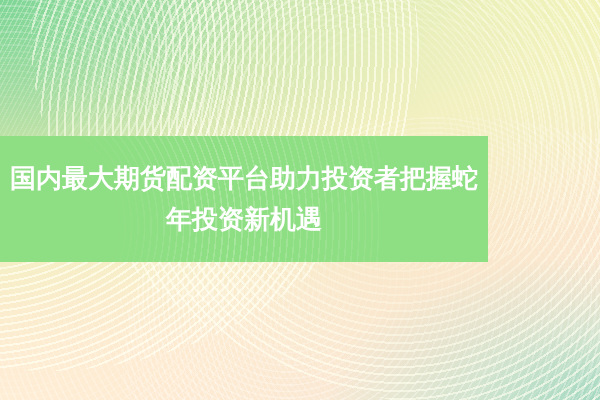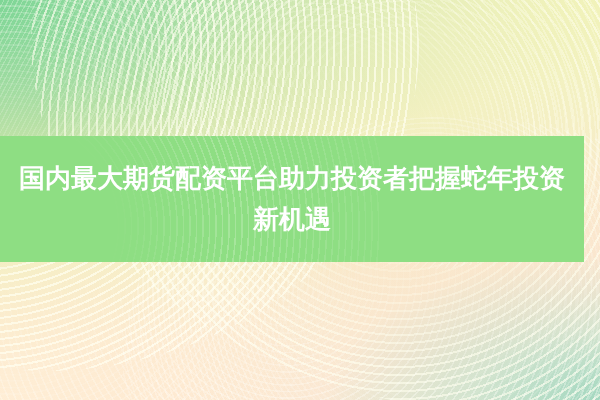--- a/index.html
+++ b/index.html
@@ -171,21 +171,21 @@
     -webkit-mask-image: radial-gradient(circle at 0% 0%, rgba(0,0,0,1) 10%, rgba(0,0,0,0) 85%);
     mask-image: radial-gradient(circle at 0% 0%, rgba(0,0,0,1) 10%, rgba(0,0,0,0) 85%);
     pointer-events: none;
   }
 
   
   .title-band {
     position: absolute;
     left: 0;
     top: 136px;
-    width: 584px;
+    width: 488px;
     height: 126px;
     background: #8ede83;
     display: flex;
     align-items: center;
     justify-content: center;
   }
 
   
   .title-band::before {
     content: "";

